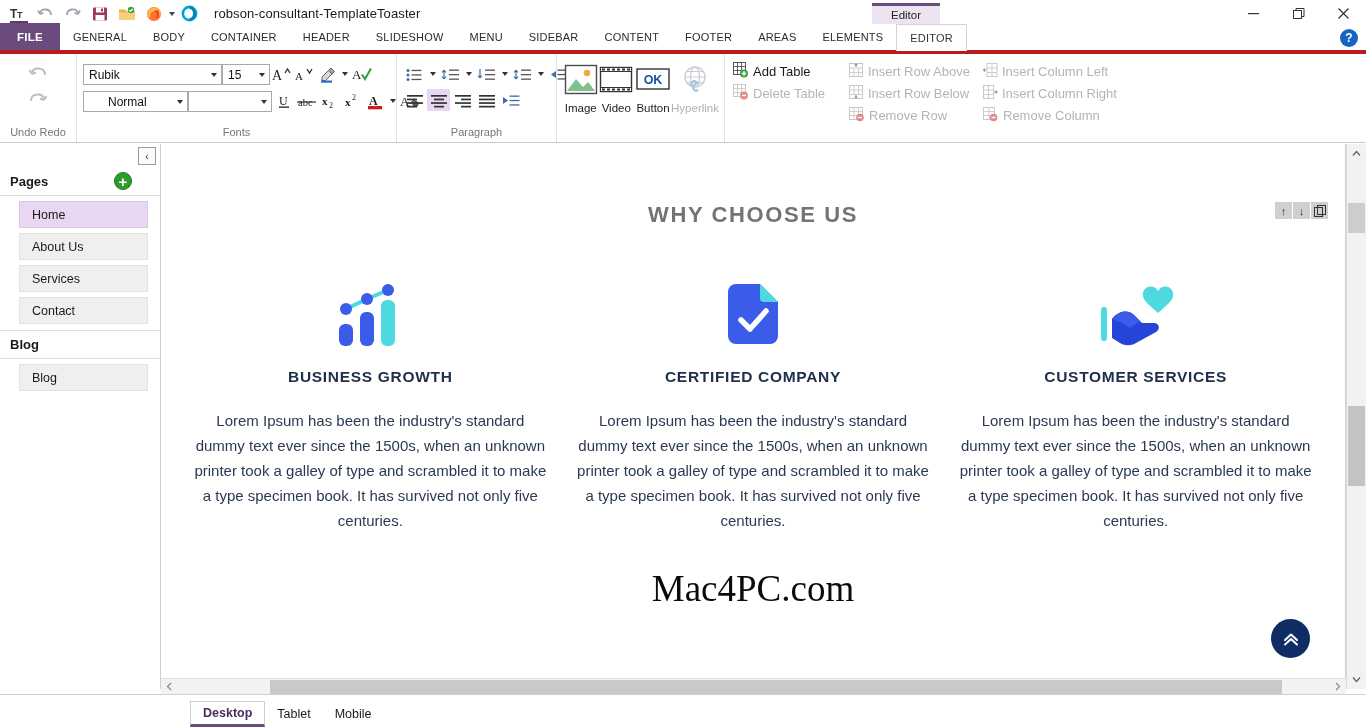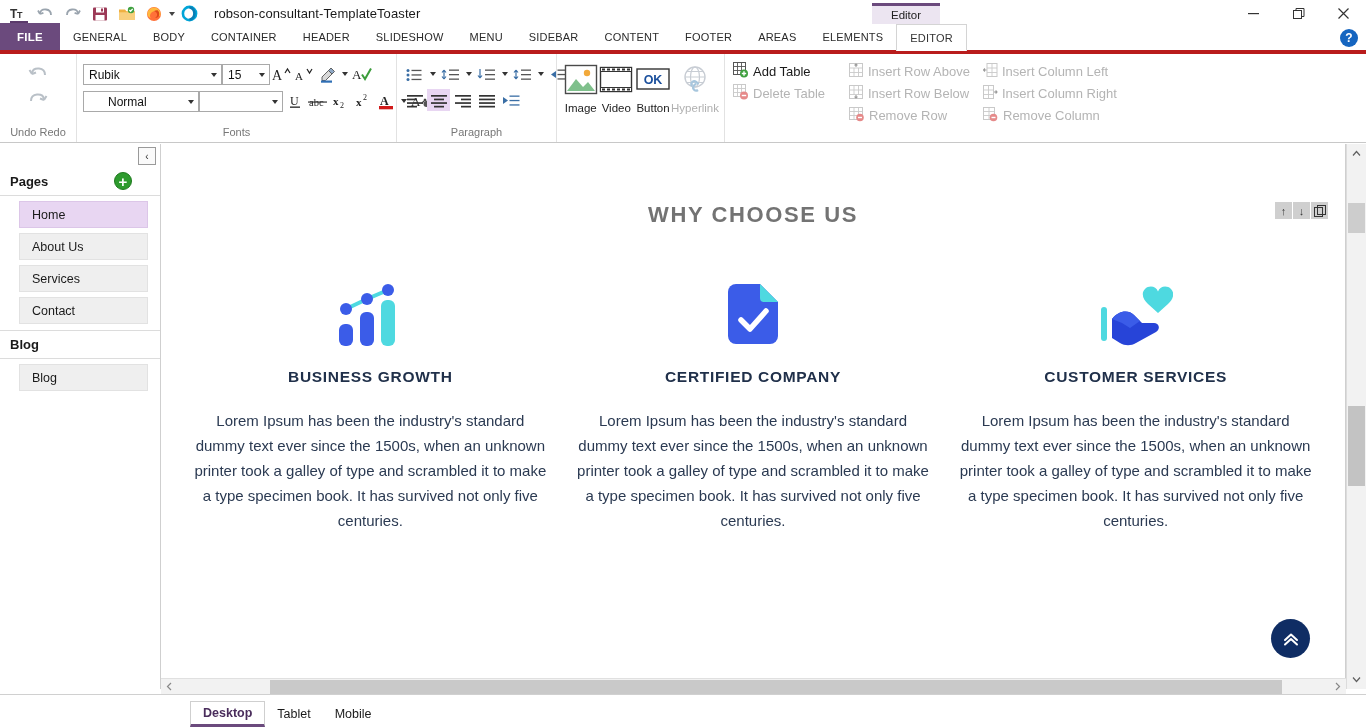--- a/index.html
+++ b/index.html
@@ -135,21 +135,21 @@
     margin-left: auto; width: 14px; height: 19px;
     display: flex; align-items: center; justify-content: center;
   }
   .combo .arrow i {
     width: 0; height: 0;
     border-left: 3.5px solid transparent; border-right: 3.5px solid transparent;
     border-top: 4px solid #333; display: block;
   }
   .combo-font { width: 139px; }
   .combo-size { width: 48px; }
-  .combo-style { width: 116px; padding-left: 24px; }
+  .combo-style { width: 105px; padding-left: 24px; }
   .combo-blank { width: 84px; }
   .ibtn {
     width: 23px; height: 22px;
     display: flex; align-items: center; justify-content: center;
     font-size: 12px; color: #222; position: relative;
   }
   .split-arrow {
     width: 11px; height: 22px; display: flex; align-items: center; justify-content: center;
   }
   .split-arrow i {
@@ -890,20 +890,21 @@
               <rect x="2" y="24" width="6" height="34" rx="3" fill="#4ed9e0"></rect>
               <path d="M13 36 c6-8 16-10 22-4 l8 8 h12 c5 0 7 6 2 9 l-20 11 c-5 3 -11 3 -16 0 l-8-5z" fill="#2744d8"></path>
               <path d="M13 36 c6-8 16-10 22-4 l6 6 -10 7 -8-5z" fill="#3b5ce8"></path>
             </svg>
           </div>
           <div class="col-title">CUSTOMER SERVICES</div>
           <div class="col-text">Lorem Ipsum has been the industry's standard dummy text ever since the 1500s, when an unknown printer took a galley of type and scrambled it to make a type specimen book. It has survived not only five centuries.</div>
         </div>
       </div>
 
+      <div class="watermark">Mac4PC.com</div>
     </div>
 
     <div class="elem-tools">
       <div class="et-btn">↑</div>
       <div class="et-btn">↓</div>
       <div class="et-btn">
         <svg width="12" height="12" viewBox="0 0 12 12">
             <rect x="0.5" y="2.5" width="8" height="9" fill="none" stroke="#333"></rect>
             <rect x="3.5" y="0.5" width="8" height="9" fill="none" stroke="#333"></rect>
           </svg>

